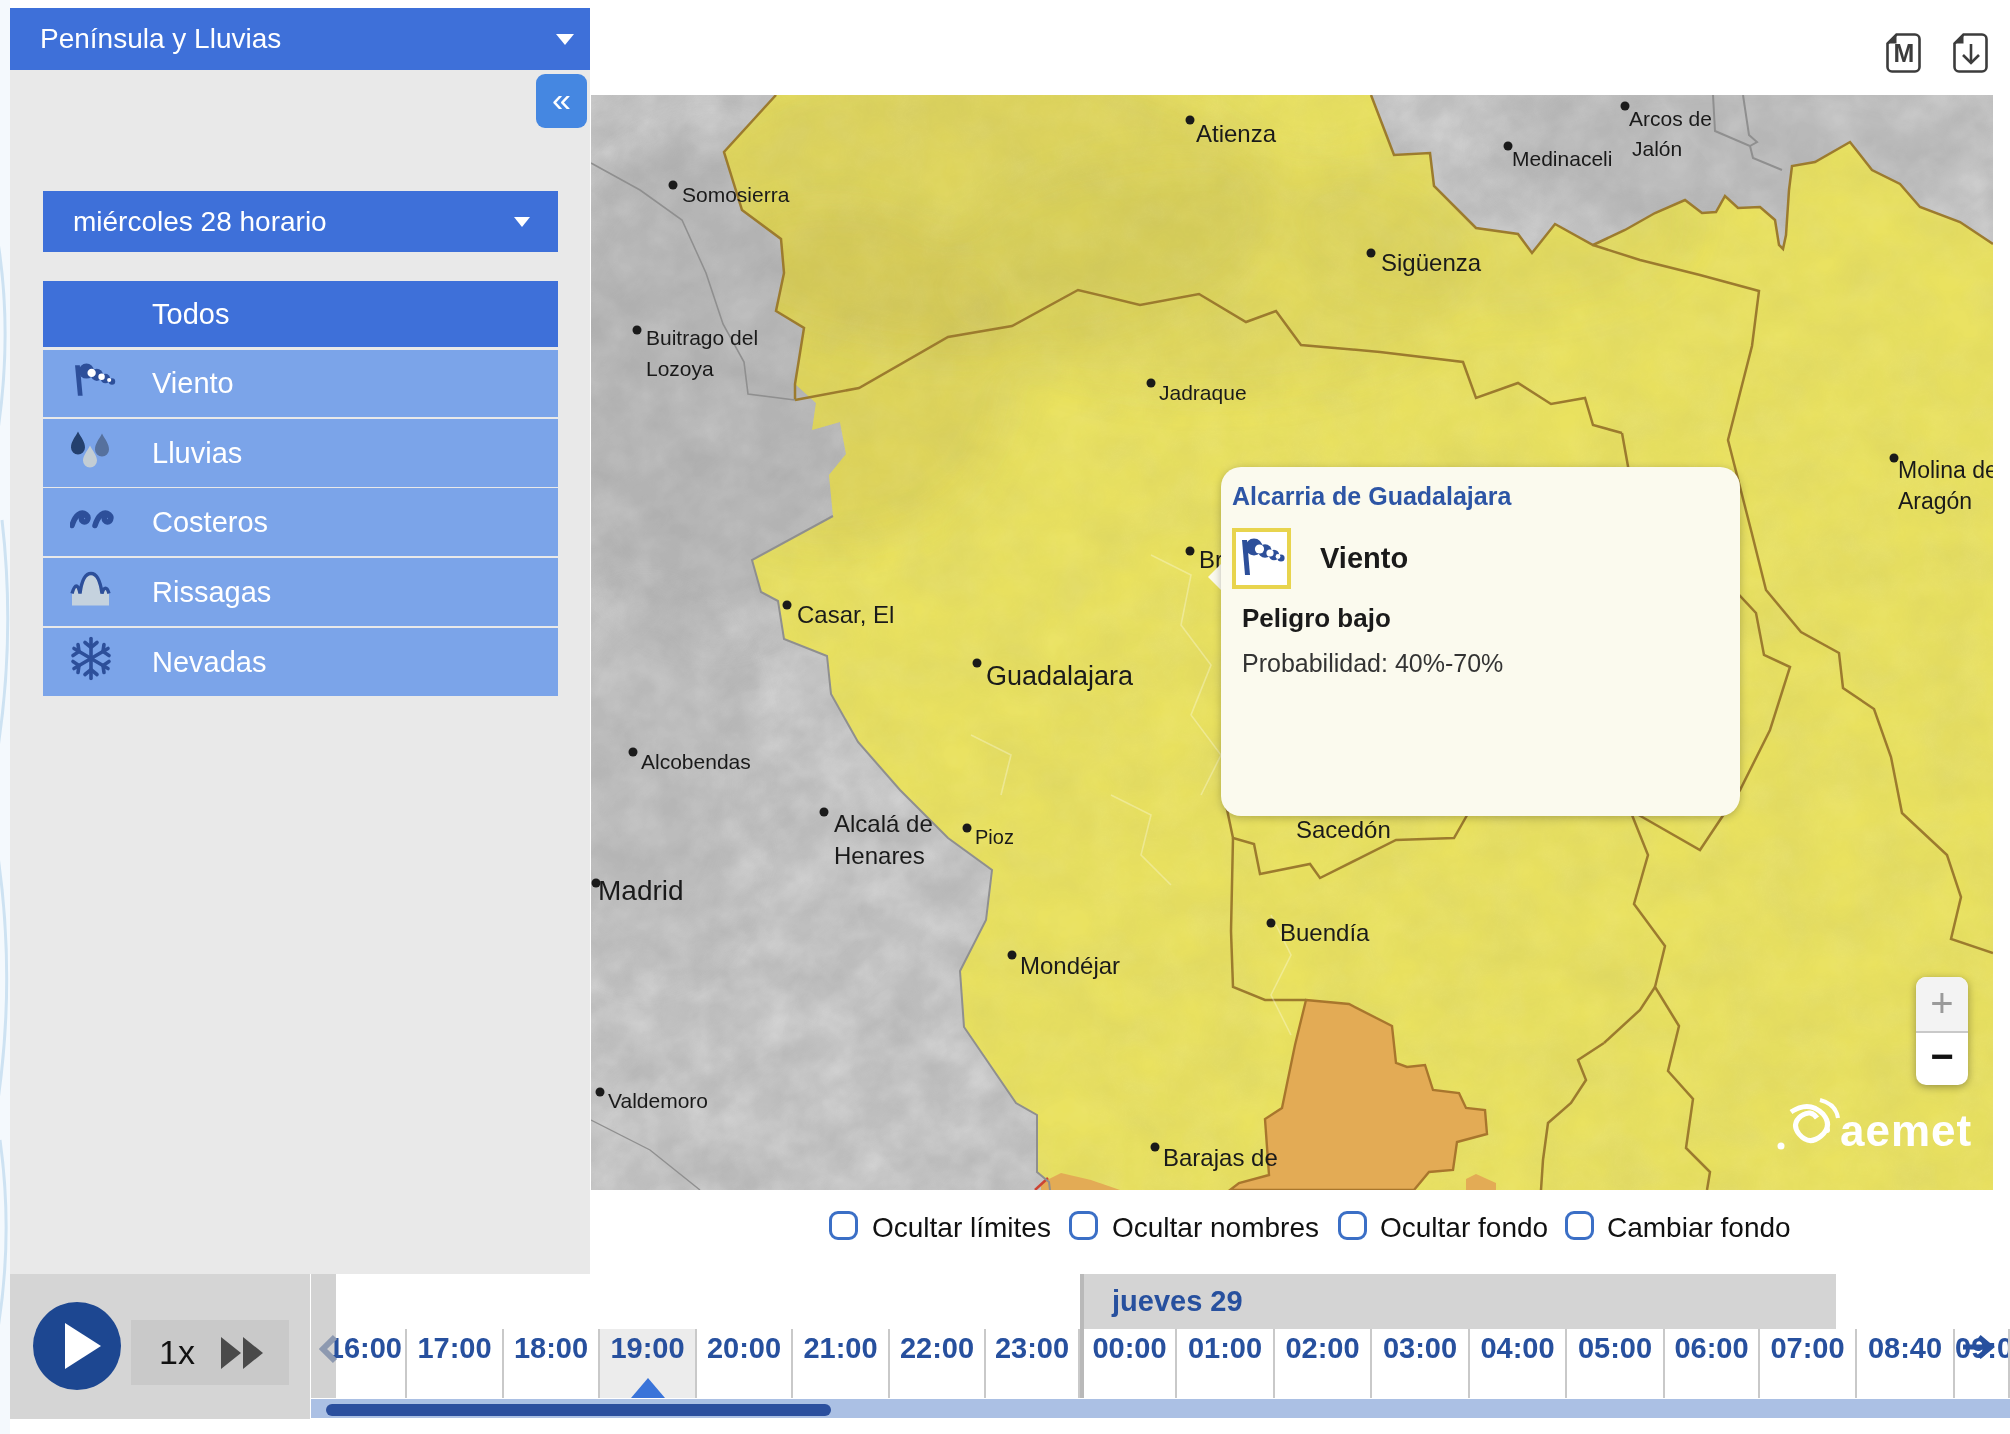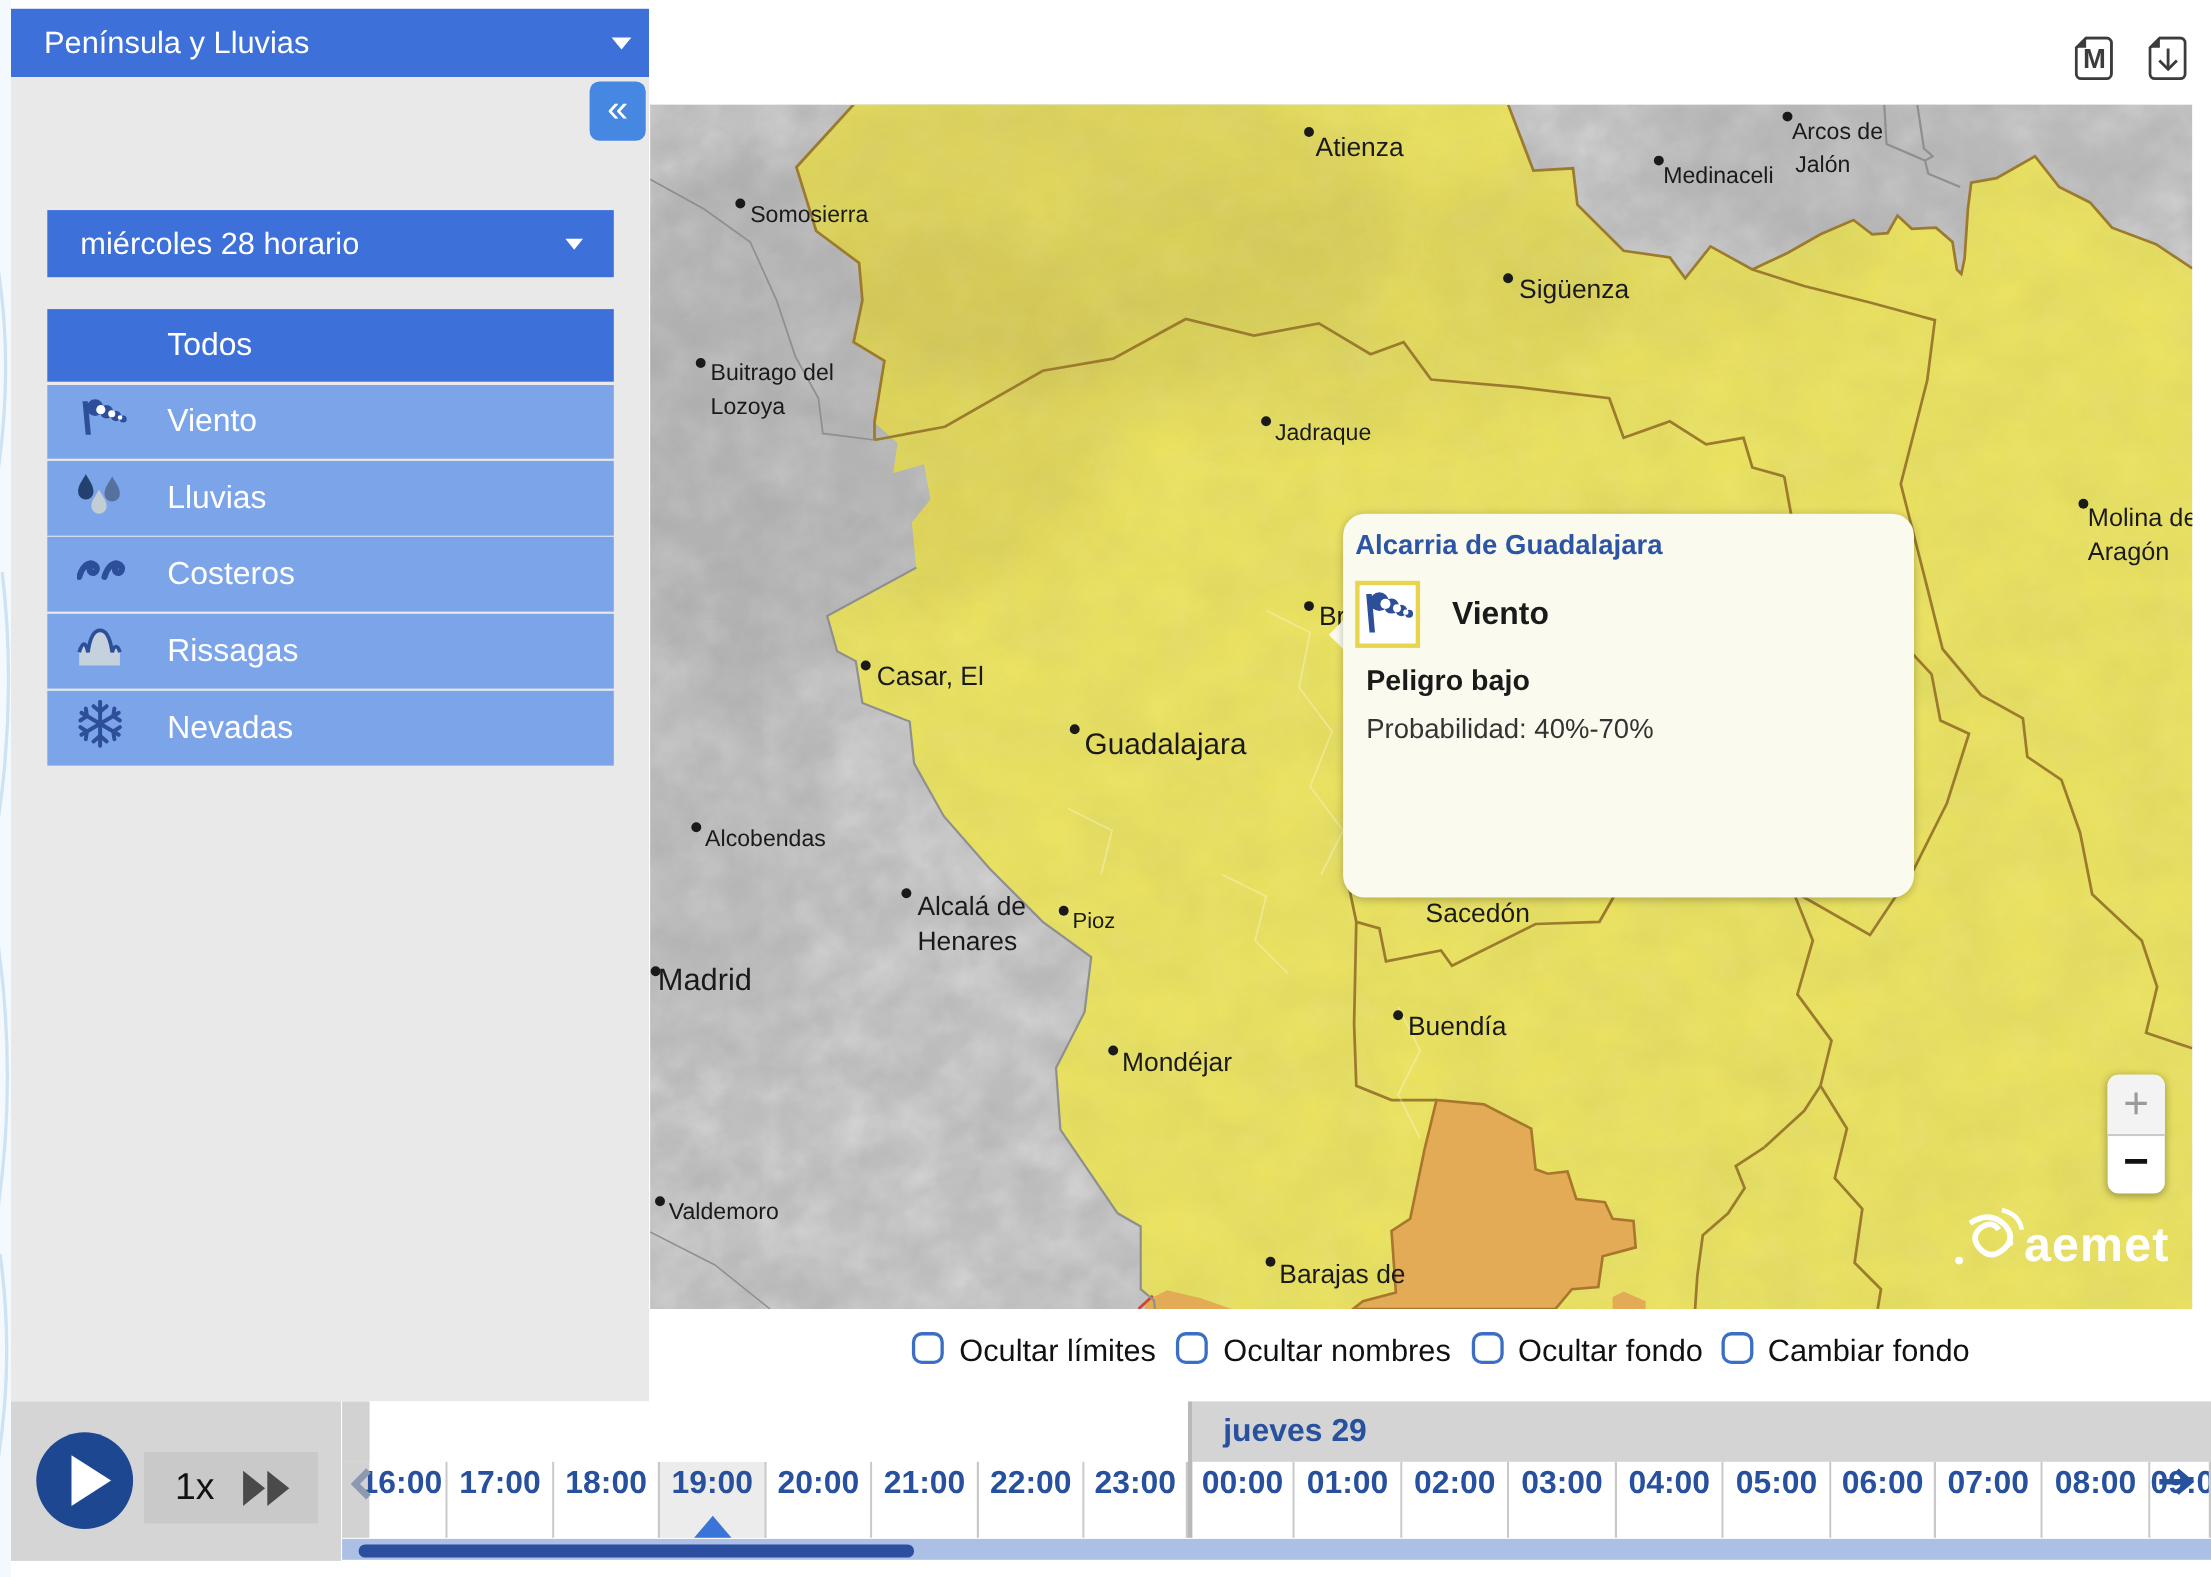--- a/index.html
+++ b/index.html
@@ -294,21 +294,21 @@
 <div id="play" class="abs"></div>
 <div id="speedbox" class="abs">
     <span class="sp1">1x</span>
     <svg width="52" height="36" viewBox="0 0 52 36" style="position:absolute;right:18px;top:15px">
       <polygon points="2,2 22,18 2,34" fill="#4a4a4a"></polygon>
       <polygon points="24,2 44,18 24,34" fill="#4a4a4a"></polygon>
     </svg>
   </div>
 <div id="timeline" class="abs">
 <div class="dayhead" style="left:0;width:25px;background:#d2d2d2"></div>
-<div class="dayhead" style="left:773px;width:926px">
+<div class="dayhead" style="left:773px;width:752px">
       <span style="position:absolute;left:28px;top:11px">jueves 29</span>
     </div>
 <div style="position:absolute;left:0;top:55px;width:25px;height:69px;background:#d2d2d2"></div>
 <div class="hourcell" style="left:25px;width:69px;background:#fff">
       <span style="position:absolute;right:3px;top:0;white-space:nowrap">16:00</span>
     </div>
 <div class="hourcell" style="left:96px;width:95px;background:#fff">17:00</div>
 <div class="hourcell" style="left:193px;width:94px;background:#fff">18:00</div>
 <div class="hourcell" style="left:289px;width:95px;background:#ececec">19:00</div>
 <div class="hourcell" style="left:386px;width:94px;background:#fff">20:00</div>
@@ -316,21 +316,21 @@
 <div class="hourcell" style="left:579px;width:94px;background:#fff">22:00</div>
 <div class="hourcell" style="left:675px;width:92px;background:#fff">23:00</div>
 <div class="hourcell" style="left:773px;width:91px;background:#fff;overflow:hidden">00:00</div>
 <div class="hourcell" style="left:866px;width:96px;background:#fff;overflow:hidden">01:00</div>
 <div class="hourcell" style="left:964px;width:95px;background:#fff;overflow:hidden">02:00</div>
 <div class="hourcell" style="left:1061px;width:96px;background:#fff;overflow:hidden">03:00</div>
 <div class="hourcell" style="left:1159px;width:95px;background:#fff;overflow:hidden">04:00</div>
 <div class="hourcell" style="left:1256px;width:96px;background:#fff;overflow:hidden">05:00</div>
 <div class="hourcell" style="left:1354px;width:93px;background:#fff;overflow:hidden">06:00</div>
 <div class="hourcell" style="left:1449px;width:95px;background:#fff;overflow:hidden">07:00</div>
-<div class="hourcell" style="left:1546px;width:96px;background:#fff;overflow:hidden">08:00</div>
+<div class="hourcell" style="left:1546px;width:96px;background:#fff;overflow:hidden">08:40</div>
 <div class="hourcell" style="left:1644px;width:53px;background:#fff;overflow:hidden">09:0</div>
 <div style="position:absolute;left:769px;top:0;width:4px;height:124px;background:#b9b9b9"></div>
 <svg width="20" height="30" viewBox="0 0 20 30" style="position:absolute;left:8px;top:60px">
       <path d="M16 3 L4 15 L16 27" fill="none" stroke="#8d99b0" stroke-width="6"></path>
     </svg>
 <svg width="34" height="30" viewBox="0 0 34 30" style="position:absolute;left:1650px;top:58px">
       <path d="M2 15 L28 15 M18 5 L30 15 L18 25" fill="none" stroke="#27509e" stroke-width="5"></path>
     </svg>
 <div style="position:absolute;left:320px;top:104px;width:0;height:0;border-left:17px solid transparent;border-right:17px solid transparent;border-bottom:20px solid #3a74d9"></div>
 <div id="scrolltrack">

